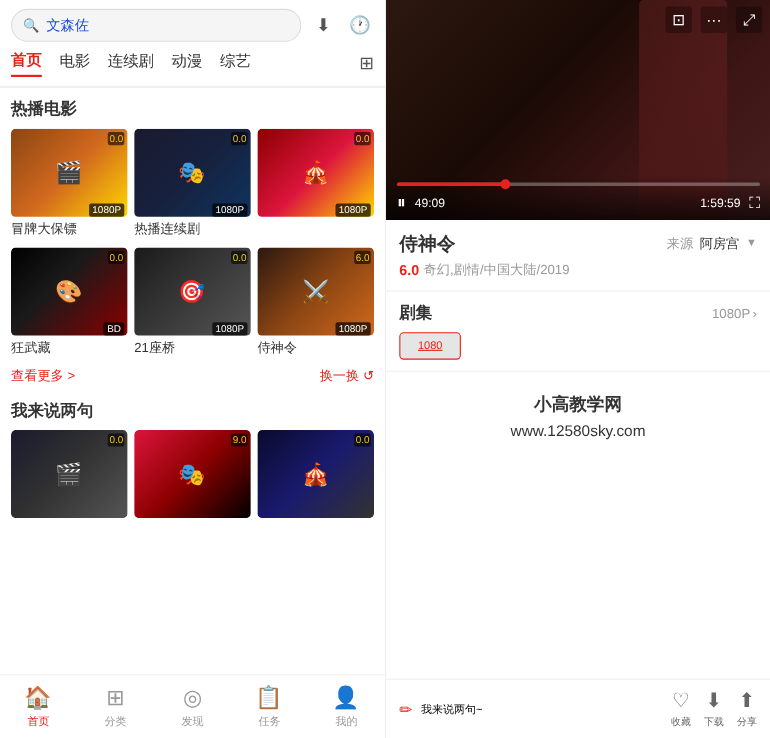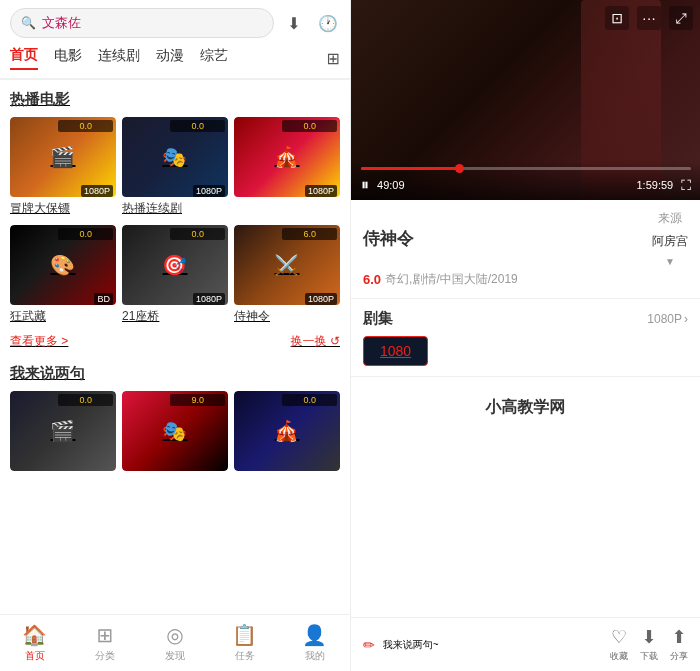--- a/index.html
+++ b/index.html
@@ -5,21 +5,21 @@
     * { margin: 0; padding: 0; box-sizing: border-box; }
     body { width: 700px; height: 671px; font-family: -apple-system, 'PingFang SC', 'Microsoft YaHei', sans-serif; display: flex; overflow: hidden; background: #f5f5f5; }
 
     
     .left-panel { width: 350px; height: 671px; background: #fff; display: flex; flex-direction: column; overflow: hidden; }
 
     
     .search-bar { display: flex; align-items: center; padding: 8px 10px; gap: 8px; }
     .search-input { flex: 1; height: 30px; border-radius: 15px; border: 1px solid #ddd; background: #f5f5f5; display: flex; align-items: center; padding: 0 10px; gap: 6px; }
     .search-icon { color: #999; font-size: 12px; }
-    .search-text { font-size: 13px; color: #be185d; text-align: center; }
+    .search-text { font-size: 13px; color: #1d4ed8; text-align: center; }
     .search-actions { display: flex; gap: 10px; }
     .search-action-btn { width: 24px; height: 24px; display: flex; align-items: center; justify-content: center; color: #555; font-size: 16px; }
 
     
     .nav-tabs { display: flex; align-items: center; padding: 0 10px 8px; border-bottom: 2px solid #f0f0f0; gap: 16px; }
     .nav-tab { font-size: 14px; color: #333; cursor: pointer; padding-bottom: 4px; }
     .nav-tab.active { color: #e8221a; border-bottom: 2px solid #e8221a; font-weight: bold; }
     .grid-icon { margin-left: auto; color: #555; font-size: 16px; cursor: pointer; }
 
     
@@ -38,21 +38,21 @@
 
     
     .bottom-nav { margin-top: auto; display: flex; border-top: 1px solid #eee; background: #fff; }
     .bottom-nav-item { flex: 1; display: flex; flex-direction: column; align-items: center; padding: 8px 0; cursor: pointer; gap: 2px; }
     .bottom-nav-item .nav-icon { font-size: 20px; color: #999; }
     .bottom-nav-item .nav-label { font-size: 10px; color: #999; }
     .bottom-nav-item.active .nav-icon { color: #e8221a; }
     .bottom-nav-item.active .nav-label { color: #e8221a; }
 
     
-    .scroll-content { overflow-y: auto; flex: 1; text-decoration: underline; }
+    .scroll-content { overflow-y: auto; flex: 1; }
     .scroll-content::-webkit-scrollbar { width: 0; }
 
     
     .right-panel { width: 350px; height: 671px; background: #fff; display: flex; flex-direction: column; border-left: 1px solid #eee; }
 
     
     .video-player { position: relative; width: 350px; height: 200px; background: #1a1a1a; flex-shrink: 0; overflow: hidden; }
     .video-bg { width: 100%; height: 100%; background: linear-gradient(135deg, #2c1810 0%, #1a0a05 40%, #3d1515 70%, #4a2020 100%); position: relative; }
     .video-overlay-figure { position: absolute; right: 40px; top: 0; bottom: 0; width: 80px; background: linear-gradient(to bottom, rgba(150,50,50,0.3), rgba(80,20,20,0.5)); border-radius: 4px; }
     .video-controls { position: absolute; bottom: 0; left: 0; right: 0; padding: 6px 10px; background: linear-gradient(transparent, rgba(0,0,0,0.7)); }
@@ -64,34 +64,34 @@
     .time-current { color: #fff; font-size: 11px; }
     .time-total { color: #fff; font-size: 11px; margin-left: auto; }
     .fullscreen-btn { color: #fff; font-size: 14px; cursor: pointer; }
     .video-top-controls { position: absolute; top: 6px; right: 8px; display: flex; gap: 8px; align-items: center; }
     .top-ctrl-btn { color: #fff; font-size: 14px; cursor: pointer; background: rgba(0,0,0,0.3); width: 24px; height: 24px; border-radius: 3px; display: flex; align-items: center; justify-content: center; }
 
     
     .movie-info { padding: 10px 12px; border-bottom: 1px solid #f0f0f0; }
     .movie-info-header { display: flex; align-items: center; justify-content: space-between; margin-bottom: 4px; }
     .movie-info-title { font-size: 17px; font-weight: bold; color: #333; }
-    .movie-info-source { display: flex; align-items: center; gap: 6px; flex-direction: column; }
+    .movie-info-source { display: flex; align-items: center; gap: 6px; }
     .source-label { font-size: 12px; color: #999; }
     .source-name { font-size: 12px; color: #333; }
     .source-dropdown { font-size: 10px; color: #999; }
     .movie-info-meta { display: flex; align-items: center; gap: 4px; }
     .rating { color: #e8221a; font-size: 13px; font-weight: bold; }
     .meta-text { color: #999; font-size: 12px; }
 
     
     .episodes-section { padding: 10px 12px; border-bottom: 1px solid #f0f0f0; }
     .episodes-header { display: flex; justify-content: space-between; margin-bottom: 8px; }
     .episodes-title { font-size: 15px; font-weight: bold; color: #333; }
     .episodes-quality { font-size: 12px; color: #999; display: flex; align-items: center; gap: 2px; cursor: pointer; }
-    .episode-btn { border: 1px solid #e8221a; color: #e8221a; background: #0f172a; border-radius: 4px; padding: 6px 16px; font-size: 14px; cursor: pointer; display: inline-block; text-decoration: underline; }
+    .episode-btn { border: 1px solid #e8221a; color: #e8221a; background: #e5e5e5; border-radius: 4px; padding: 6px 16px; font-size: 10px; cursor: pointer; display: inline-block; text-decoration: underline; }
 
     
     .watermark { padding: 20px 12px 8px; text-align: center; }
     .watermark-title { font-size: 16px; font-weight: bold; color: #333; margin-bottom: 4px; }
     .watermark-url { font-size: 14px; color: #333; }
 
     
     .comment-bar { border-top: 1px solid #eee; padding: 8px 12px; display: flex; align-items: center; gap: 8px; }
     .comment-pencil { color: #e8221a; font-size: 14px; }
     .comment-placeholder { flex: 1; font-size: 10px; color: #000000; }
@@ -114,21 +114,21 @@
     .movie-poster-placeholder.poster-1::after { content: '🎬'; }
     .movie-poster-placeholder.poster-2::after { content: '🎭'; }
     .movie-poster-placeholder.poster-3::after { content: '🎪'; }
     .movie-poster-placeholder.poster-4::after { content: '🎨'; }
     .movie-poster-placeholder.poster-5::after { content: '🎯'; }
     .movie-poster-placeholder.poster-6::after { content: '⚔️'; }
     .movie-poster-placeholder.poster-7::after { content: '🎬'; }
     .movie-poster-placeholder.poster-8::after { content: '🎭'; }
     .movie-poster-placeholder.poster-9::after { content: '🎪'; }
 
-    .rating-badge { position: absolute; top: 3px; right: 3px; background: rgba(0,0,0,0.6); color: #f5c518; font-size: 9px; border-radius: 2px; padding: 1px 21px; }
+    .rating-badge { position: absolute; top: 3px; right: 3px; background: rgba(0,0,0,0.6); color: #f5c518; font-size: 9px; border-radius: 2px; padding: 1px 1px; }
   </style>
 </head>
 <body>
 
 <div class="left-panel">
 
   <div class="search-bar">
     <div class="search-input">
       <span class="search-icon">🔍</span>
       <span class="search-text">文森佐</span>
@@ -293,20 +293,21 @@
       <span class="episodes-quality">
         <span>1080P</span>
         <span> ›</span>
       </span>
     </div>
     <span class="episode-btn">1080</span>
   </div>
 
   <div class="watermark">
     <div class="watermark-title">小高教学网</div>
+    <div class="watermark-url">www.12580sky.com</div>
   </div>
 
   <div class="comment-bar" style="margin-top: auto;">
     <span class="comment-pencil">✏</span>
     <span class="comment-placeholder">我来说两句~</span>
     <div class="comment-actions">
       <div class="comment-action-btn">
         <span class="comment-action-icon">♡</span>
         <span class="comment-action-label">收藏</span>
       </div>

